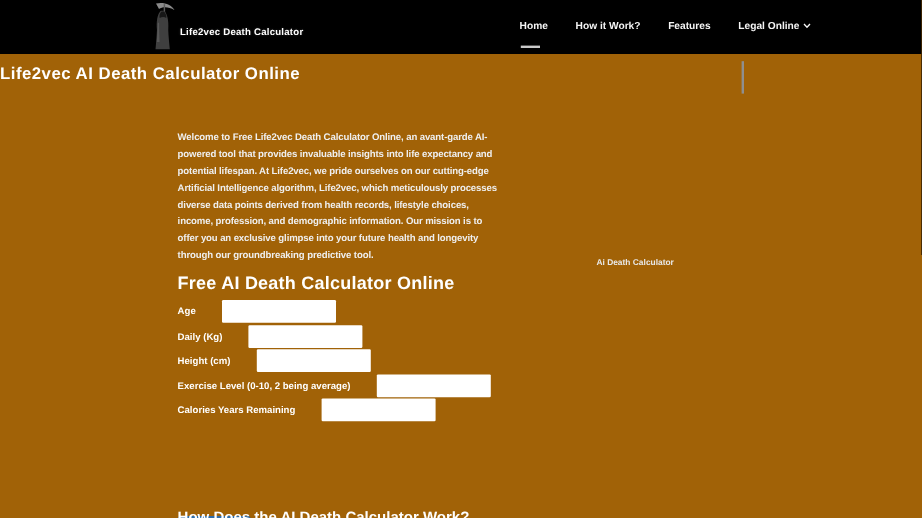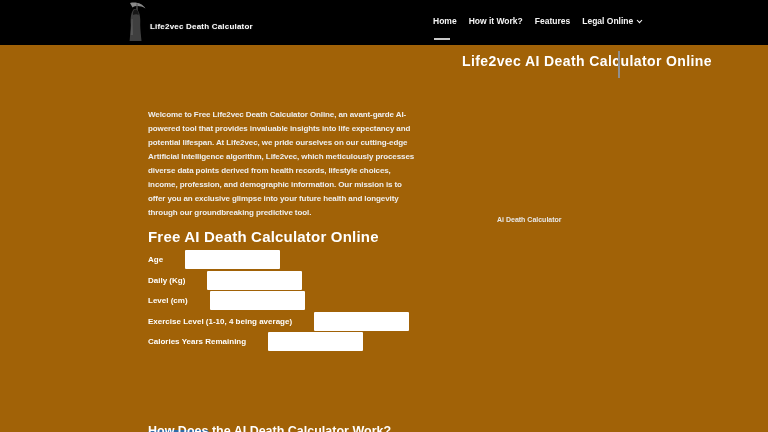--- a/index.html
+++ b/index.html
@@ -15,34 +15,34 @@
   }
   
   .site-header { position: absolute; top: 0; left: 0; width: 768px; height: 45px; background: #000; }
   .logo { position: absolute; top: 1px; left: 127px; display: flex; align-items: center; }
   .logo svg { display: block; }
   .logo-text {
     margin-left: 2px; margin-top: 10px;
     font-size: 8px; font-weight: bold; color: #ffffff; letter-spacing: 0.2px;
     text-shadow: 0 0 2px #333;
   }
-  .main-nav { position: absolute; top: 15px; left: 433px; display: flex; gap: 12px; }
+  .main-nav { position: absolute; top: 15px; left: 433px; display: flex; gap: 23px; }
   .nav-item {
     font-size: 8.5px; font-weight: bold; color: #f5f5f5; cursor: pointer;
     position: relative; display: flex; align-items: center; gap: 3px; white-space: nowrap;
   }
   .nav-item.active::after {
     content: ""; position: absolute; left: 1px; bottom: -14px;
     width: 16px; height: 2px; background: #c9c9c9;
   }
   .chevron { display: inline-block; margin-top: 1px; }
   
   .page-title {
     position: absolute; top: 53px; left: 0; width: 712px;
-    text-align: right; font-size: 14px; font-weight: bold;
+    text-align: left; font-size: 14px; font-weight: bold;
     color: #ffffff; letter-spacing: 0.4px;
   }
   .cursor-line { position: absolute; top: 51px; left: 618px; width: 2px; height: 27px; background: #8f8f8f; }
   .intro-text {
     position: absolute; top: 108px; left: 148px; width: 345px;
     font-size: 8px; font-weight: bold; line-height: 14px;
     letter-spacing: -0.1px; color: #efefef; white-space: pre-line;
   }
   .image-caption {
     position: absolute; top: 216px; left: 497px;
@@ -125,25 +125,25 @@
   <div class="calc-form">
     <div class="form-row">
       <span class="form-label">Age</span>
       <input class="form-input" type="text" style="">
     </div>
     <div class="form-row">
       <span class="form-label">Daily (Kg)</span>
       <input class="form-input" type="text" style="">
     </div>
     <div class="form-row">
-      <span class="form-label">Level (cm)</span>
+      <span class="form-label">Height (cm)</span>
       <input class="form-input" type="text" style="">
     </div>
     <div class="form-row">
-      <span class="form-label">Exercise Level (1-10, 4 being average)</span>
+      <span class="form-label">Exercise Level (0-10, 2 being average)</span>
       <input class="form-input" type="text" style="">
     </div>
     <div class="form-row">
       <span class="form-label">Calories Years Remaining</span>
       <input class="form-input" type="text" style="">
     </div>
   </div>
 
   <button class="calc-button">Calculate!</button>
 

